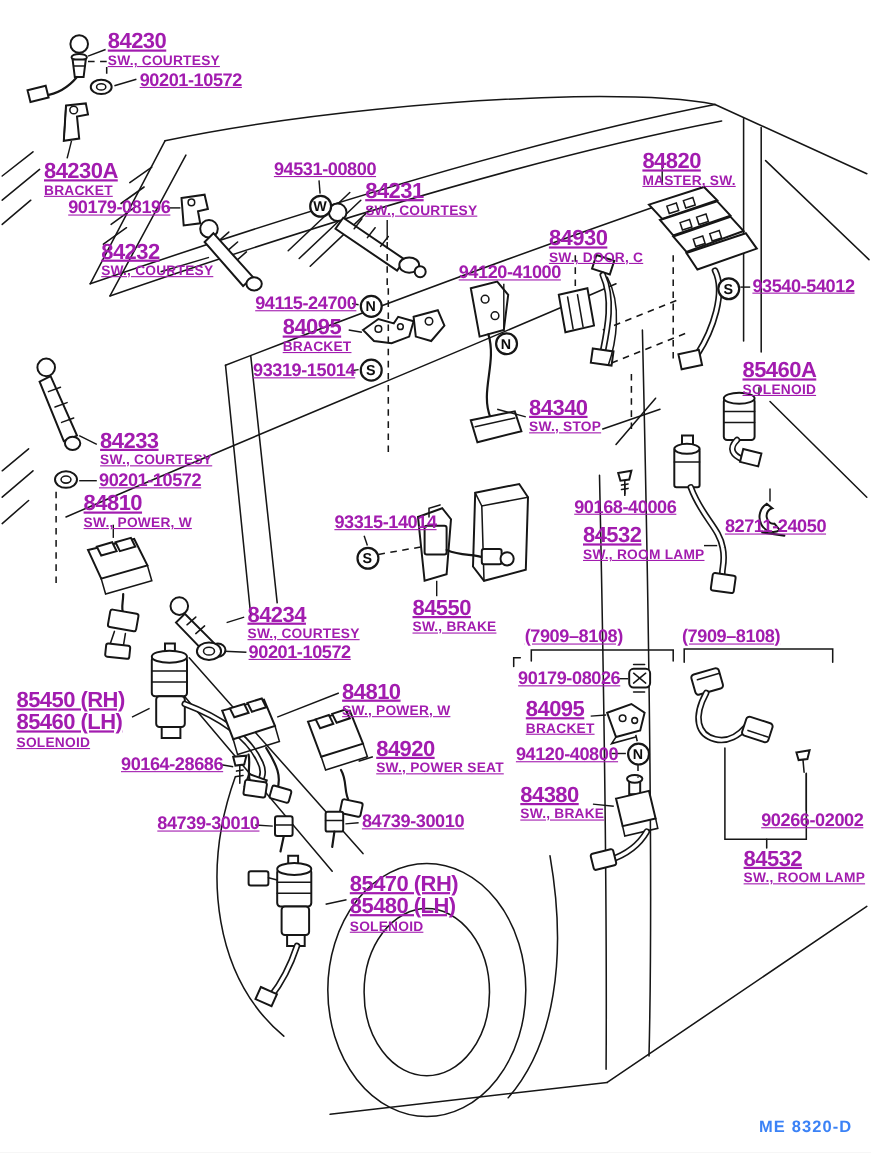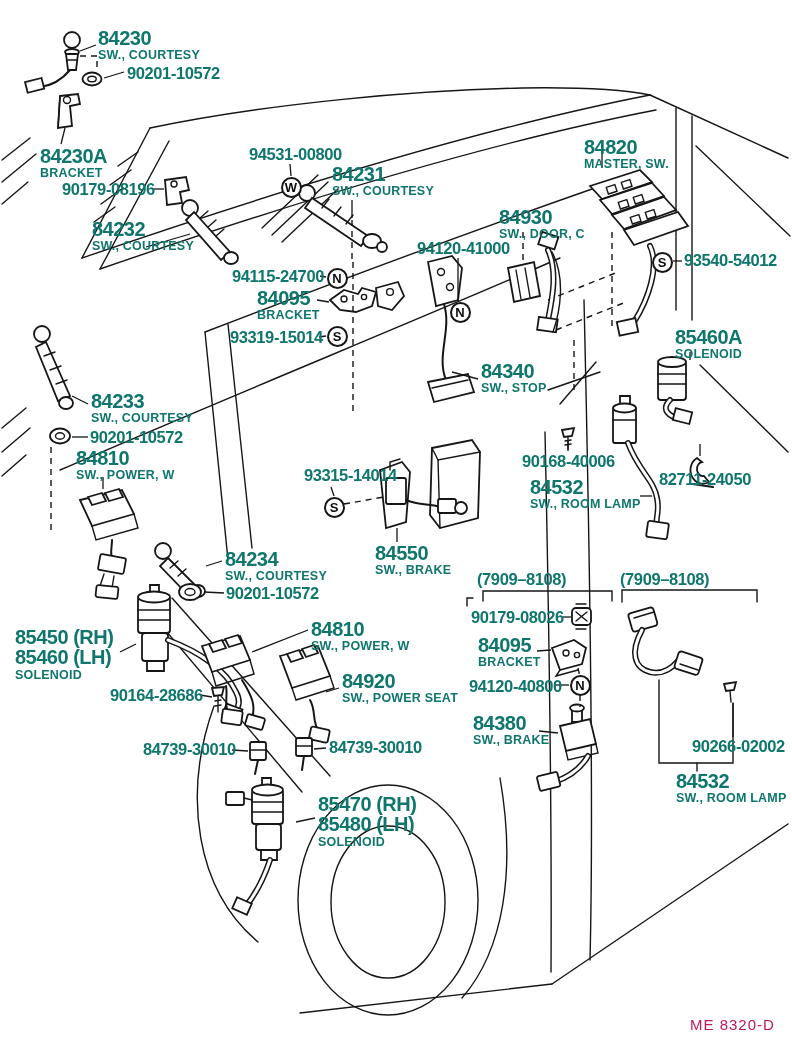--- a/index.html
+++ b/index.html
@@ -7,28 +7,28 @@
         font-family:"Liberation Sans",sans-serif;}
   #art{position:absolute;left:0;top:0;width:792px;height:1048px;}
   #art *{vector-effect:non-scaling-stroke;}
   .ln{stroke:#161616;stroke-width:1.4;fill:none;stroke-linecap:round;}
   .ln2{stroke:#161616;stroke-width:2;fill:none;stroke-linecap:round;}
   .dash{stroke:#161616;stroke-width:1.4;fill:none;stroke-dasharray:6 5;}
   .fillw{fill:#ffffff;stroke:#161616;stroke-width:1.8;}
   .tubeO{stroke:#161616;stroke-width:6;fill:none;stroke-linecap:round;}
   .tubeI{stroke:#ffffff;stroke-width:3;fill:none;stroke-linecap:round;}
   .leader{stroke:#161616;stroke-width:1.3;fill:none;}
-  .plabel{position:absolute;color:#0f766e;white-space:nowrap;line-height:1.02;}
+  .plabel{position:absolute;color:#a21caf;white-space:nowrap;line-height:1.02;text-decoration:underline;}
   .plabel .num{display:block;font-size:20px;font-weight:700;letter-spacing:-0.5px;}
   .plabel .fast{display:block;font-size:16.5px;font-weight:700;letter-spacing:-0.4px;text-align:right;}
   .plabel .sub{display:block;font-size:12.5px;font-weight:700;letter-spacing:0.2px;margin-top:1px;}
   .csym{position:absolute;width:21px;height:21px;border:2px solid #161616;border-radius:50%;
         background:#fff;display:flex;align-items:center;justify-content:center;
         font-size:13px;font-weight:700;color:#0b0b0b;box-sizing:border-box;}
-  #footer-code{position:absolute;font-size:15px;font-weight:400;letter-spacing:1px;color:#be185d;}
+  #footer-code{position:absolute;font-size:15px;font-weight:700;letter-spacing:1px;color:#3b82f6;}
 </style>
 </head>
 <body>
 
 <div id="page">
 
   <svg id="art" viewBox="0 0 792 1048">
 
     <g>
       <path class="ln" d="M150,128 C270,103 420,90 522,88 C585,87 625,90 650,95"></path>

